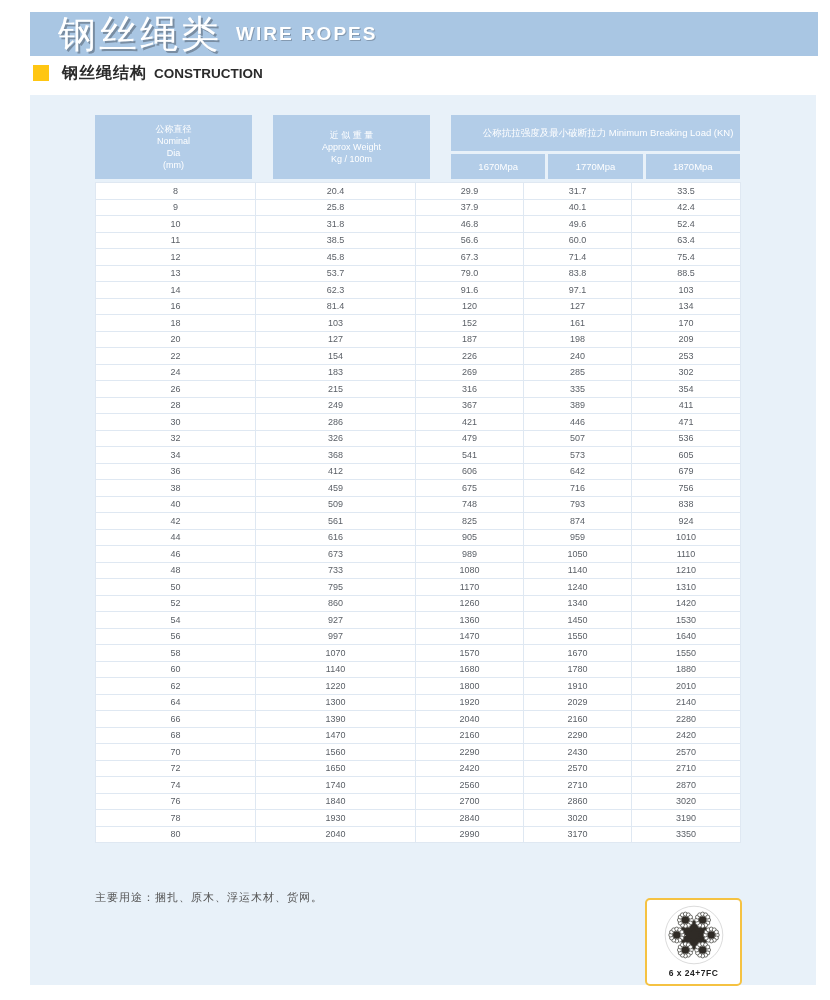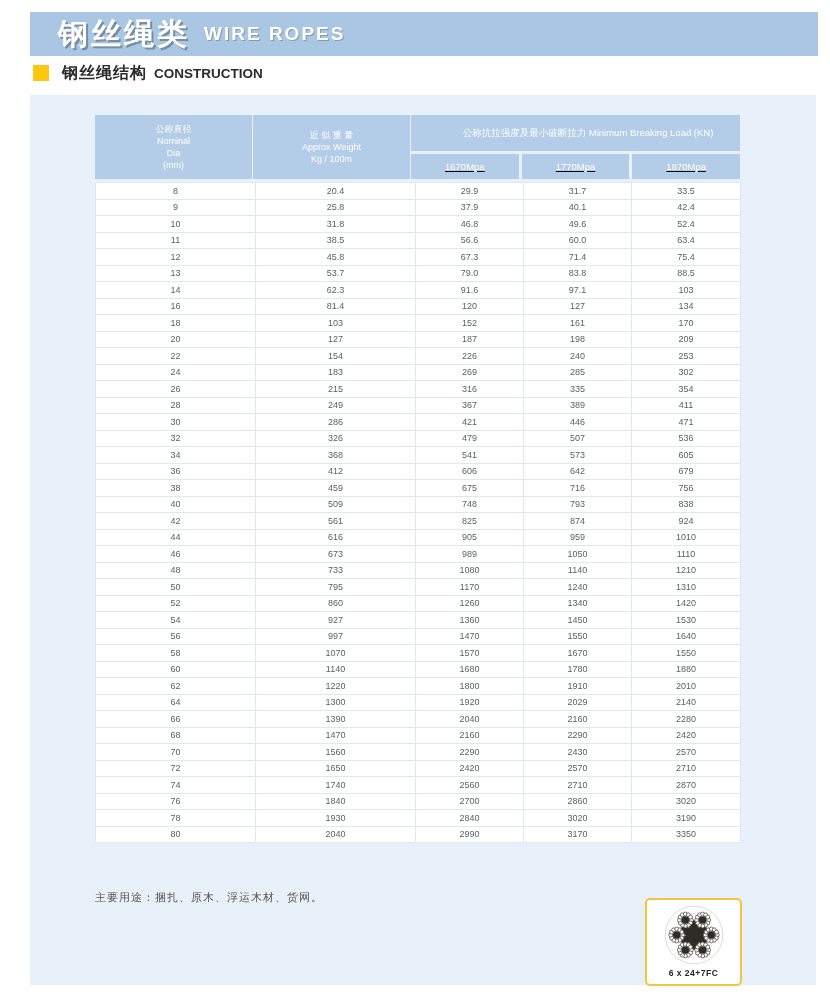--- a/index.html
+++ b/index.html
@@ -13,43 +13,43 @@
     --text_body:#5a5f66;
   }
   *{margin:0;padding:0;box-sizing:border-box;}
   html,body{background:#fff;}
   body{font-family:"Liberation Sans","DejaVu Sans",sans-serif;}
   .page{position:relative;width:830px;height:1000px;background:#fff;overflow:hidden;}
 
   
   .banner{position:absolute;left:30px;top:12px;width:788px;height:44px;
     background:var(--banner_blue);display:flex;align-items:center;padding-left:28px;}
-  .banner .zh{font-size:30px;font-weight:bold;color:#fff;letter-spacing:3px;
+  .banner .zh{font-size:38px;font-weight:normal;color:#fff;letter-spacing:3px;
     text-shadow:2px 2px 0 rgba(96,110,128,.65);}
   .banner .en{font-size:19px;font-weight:bold;color:#fff;margin-left:14px;letter-spacing:2px;
     text-shadow:1px 1px 0 rgba(96,110,128,.5);}
 
   
   .section{position:absolute;left:33px;top:63px;height:20px;display:flex;align-items:center;}
   .section .marker{width:16px;height:16px;background:var(--accent_yellow);margin-right:13px;}
   .section .zh{font-size:16px;font-weight:bold;color:var(--text_dark);letter-spacing:1px;}
   .section .en{font-size:13.5px;font-weight:bold;color:var(--text_dark);margin-left:7px;}
 
   
   .panel{position:absolute;left:30px;top:95px;width:786px;height:890px;background:var(--panel_blue);}
 
   
   .tablewrap{position:absolute;left:65px;top:20px;width:645px;}
-  .thead{display:flex;gap:1px;border-radius:17px;}
+  .thead{display:flex;gap:21px;border-radius:17px;}
   .th{background:var(--header_blue);color:#fff;text-align:center;}
   .th1,.th2{width:157px;height:64px;display:flex;flex-direction:column;justify-content:center;
     font-size:9px;line-height:12px;}
   .th-group{flex:1;display:flex;flex-direction:column;gap:3px;}
   .th-span{height:36px;display:flex;align-items:center;justify-content:center;font-size:9.5px;padding-left:25px;}
-  .th-subs{display:flex;gap:3px;flex:1;text-decoration:underline;}
+  .th-subs{display:flex;gap:3px;flex:1;}
   .th-subs .th{flex:1;display:flex;align-items:center;justify-content:center;font-size:9.5px;height:25px;}
 
   table.body{border-collapse:collapse;width:645px;margin-top:3px;table-layout:fixed;}
   table.body td{border:1px solid var(--cell_border);background:#fff;height:16.5px;
     font-size:9px;color:var(--text_body);text-align:center;padding:0;}
   col.c1,col.c2{width:160px;}
   col.c3,col.c4{width:108px;}
   col.c5{width:109px;}
 
   

